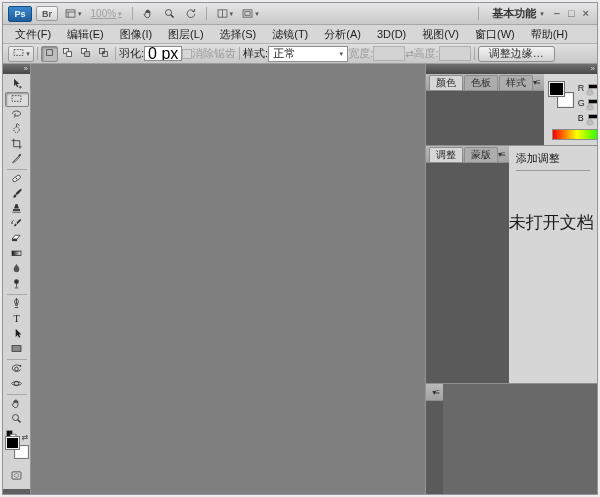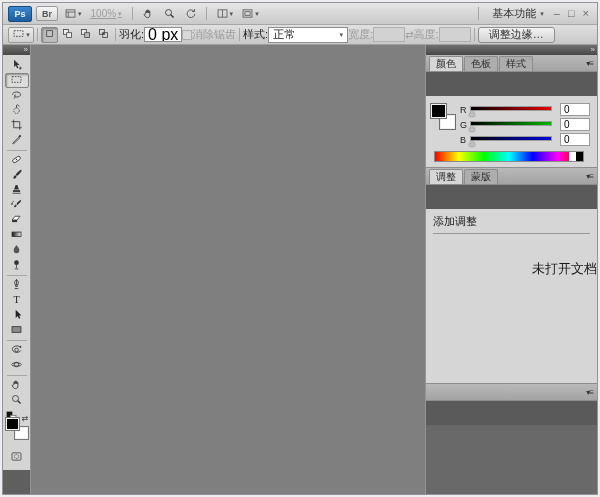--- a/index.html
+++ b/index.html
@@ -13,21 +13,21 @@
   .ps-logo { width:24px; height:16px; background:linear-gradient(#3d87cf,#1d5d9e); color:#eaf4ff; font-size:9px; font-weight:bold;
              display:flex; align-items:center; justify-content:center; border-radius:2px; border:1px solid #174c83; }
   .br-btn { width:22px; height:15px; background:linear-gradient(#f6f6f6,#d4d4d4); color:#555; font-size:9px; font-weight:bold;
             display:flex; align-items:center; justify-content:center; border-radius:2px; border:1px solid #9a9a9a; }
   .icon-btn { height:17px; display:flex; align-items:center; gap:1px; padding:0 2px; border-radius:2px; }
   .icon-btn svg { display:block; }
   .arrow { font-size:7px; color:#555; line-height:1; }
   .disabled, .disabled * { color:#a0a0a0 !important;text-decoration:underline; }
   .zoom-combo { display:flex; align-items:center; gap:2px; font-size:10px; padding:0 3px; }
   .vsep { width:1px; height:13px; background:#a8a8a8; margin:0 3px; flex:0 0 1px; }
-  .appbar-right { margin-left:auto; display:flex; align-items:center; gap:6px; }
+  .appbar-right { margin-left:auto; display:flex; align-items:center; gap:6px;font-weight:bold; }
   .workspace { display:flex; align-items:center; gap:4px; font-size:11px; color:#333; padding:1px 4px; }
   .winbtns { display:flex; align-items:center; gap:8px; padding-right:2px; }
   .winbtn { font-size:11px; color:#6a6a6a; line-height:1; cursor:default; }
 
   
   .menubar { height:19px; flex:0 0 19px; display:flex; align-items:center; padding:0 4px;
              background:#d7d7d7; border-bottom:1px solid #b2b2b2; }
   .menu-item { font-size:11px; color:#1c1c1c; padding:2px 8px; }
 
   
@@ -69,21 +69,21 @@
   .bg-swatch { position:absolute; top:16px; left:10px; width:13px; height:12px; background:#fff; border:1px solid #f2f2f2;
                outline:1px solid #777; z-index:1; }
   .quickmask { margin-top:8px; width:20px; height:14px; display:flex; align-items:center; justify-content:center; }
   .tools-filler { flex:1; }
 
   
   .canvas { flex:1; background:#7f7f7f; }
 
   
   .dock { width:172px; flex:0 0 172px; background:#5a5a5a; display:flex; flex-direction:column; border-left:1px solid #949494; }
-  .pgroup { display:flex; flex-direction:column; border-bottom:1px solid #8e8e8e;gap:24px; }
+  .pgroup { display:flex; flex-direction:row; border-bottom:1px solid #8e8e8e; }
   .tabbar { height:17px; flex:0 0 17px; background:linear-gradient(#b9b9b9,#a3a3a3); display:flex; align-items:flex-end;
             padding-left:3px; border-bottom:1px solid #8e8e8e; }
   .tabs { display:flex; gap:1px; align-items:flex-end; }
   .ptab { font-size:10px; color:#2a2a2a; background:#adadad; border:1px solid #8c8c8c; border-bottom:none;
           border-radius:2px 2px 0 0; padding:1px 6px 2px; line-height:11px; white-space:nowrap; }
   .ptab.active { background:#d6d6d6; }
   .pmenu { margin-left:auto; font-size:8px; color:#333; padding:0 4px 3px 0; letter-spacing:-1px; }
   .pcontent { background:#d6d6d6; }
 
   
@@ -104,21 +104,21 @@
   .spectrum { position:relative; margin:4px 0 0 -26px; width:150px; height:11px; border:1px solid #8a8a8a;
               background:linear-gradient(to right,#f00,#ff0 16%,#0f0 33%,#0ff 50%,#00f 66%,#f0f 83%,#f00 94%); }
   .sp-white { position:absolute; right:7px; top:0; width:7px; height:9px; background:#fff; }
   .sp-black { position:absolute; right:0; top:0; width:7px; height:9px; background:#000; }
 
   
   .pgroup.adjust { flex:1; }
   .adj-content { flex:1; display:flex; flex-direction:column; }
   .adj-title { font-size:11px; color:#1a1a1a; padding:5px 7px 4px; }
   .adj-sep { border-top:1px solid #999; margin:0 7px; }
-  .adj-empty { font-size:13px; color:#1a1a1a; text-align:right; margin-top:26px; }
+  .adj-empty { font-size:17px; color:#1a1a1a; text-align:left; margin-top:40px; }
 
   
   .pgroup.layers { flex:0 0 110px; height:110px; border-bottom:none; }
   .layers-content { flex:1; background:#696969; }
 </style>
 </head>
 <body>
 
 <div class="frame">
   <div class="window">
@@ -189,20 +189,34 @@
           <span class="arrow">▾</span>
         </div>
         <div class="winbtns">
           <span class="winbtn">–</span>
           <span class="winbtn">□</span>
           <span class="winbtn">×</span>
         </div>
       </div>
     </div>
 
+    <div class="menubar">
+
+    <div class="menu-item">文件(F)</div>
+        <div class="menu-item">编辑(E)</div>
+        <div class="menu-item">图像(I)</div>
+        <div class="menu-item">图层(L)</div>
+        <div class="menu-item">选择(S)</div>
+        <div class="menu-item">滤镜(T)</div>
+        <div class="menu-item">分析(A)</div>
+        <div class="menu-item">3D(D)</div>
+        <div class="menu-item">视图(V)</div>
+        <div class="menu-item">窗口(W)</div>
+        <div class="menu-item">帮助(H)</div>
+      </div>
 
     <div class="optionsbar">
       <div class="preset-box">
         <span><svg viewBox="0 0 16 16" width="13" height="13" aria-hidden="true">
               <rect x="2.5" y="4.5" width="11" height="7" fill="none" stroke="#333" stroke-dasharray="2 1.5"></rect>
             </svg></span>
         <span class="arrow">▾</span>
       </div>
       <div class="vsep"></div>
       <div class="mode-group">

